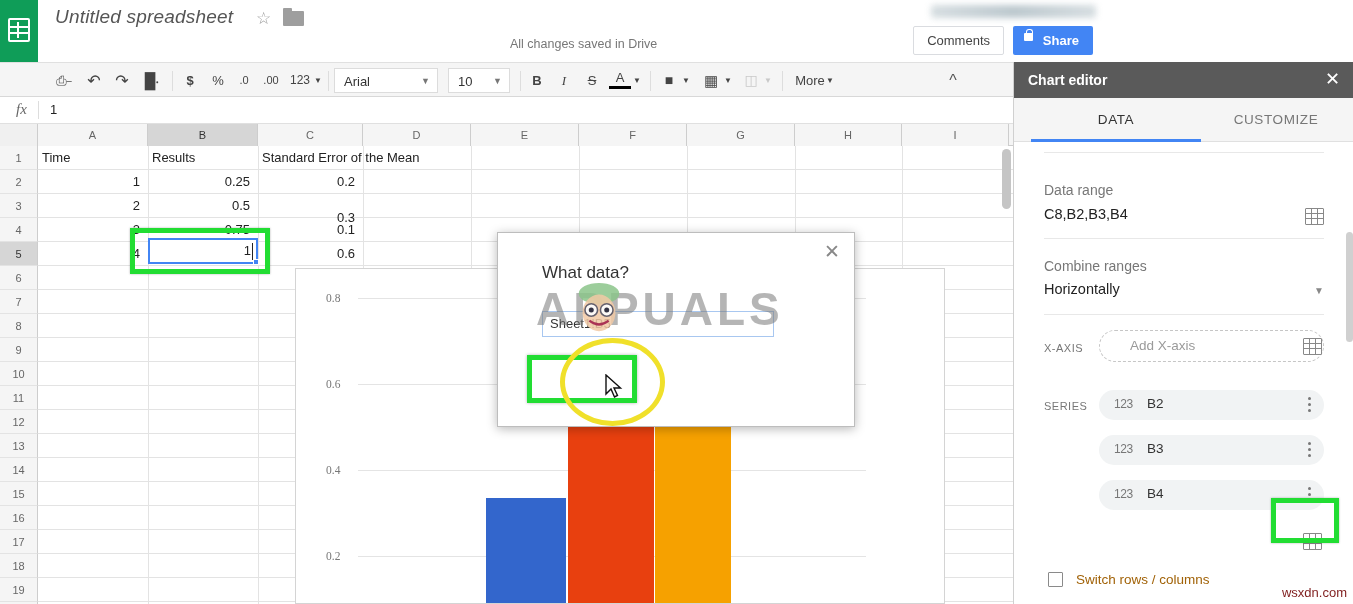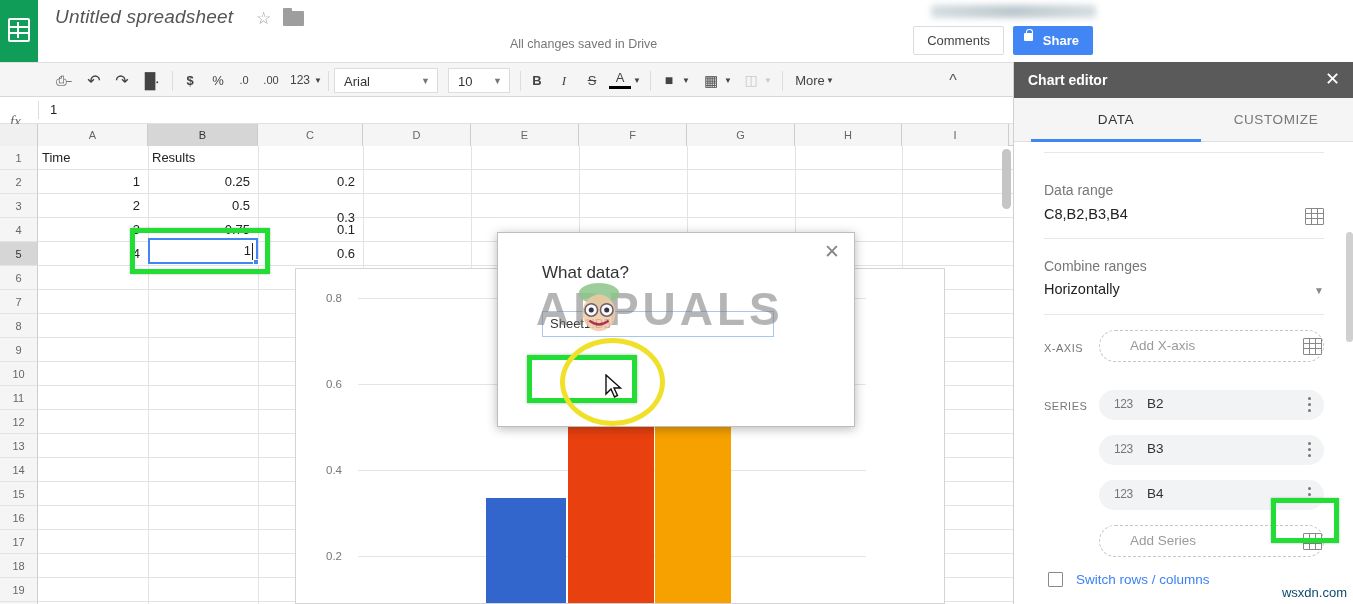--- a/index.html
+++ b/index.html
@@ -98,21 +98,21 @@
     background: #fff; border-color: #dcdcdc; cursor: pointer;
   }
   .tb-sel .lbl { position: absolute; left: 9px; top: 0; }
   .tb-sel .car { position: absolute; right: 7px; top: 0; font-size: 9px; color: #777; }
 
   
   .formula-bar {
     position: absolute; left: 0; top: 97px; width: 1013px; height: 27px;
     background: #fff; border-bottom: 1px solid #e0e0e0;
   }
-  .fx { position: absolute; left: 10px; top: 4px; font-size: 15px; font-style: italic; color: #666; font-family: "Liberation Serif", serif; margin-top: 12px;}
+  .fx { position: absolute; left: 16px; top: 4px; font-size: 15px; font-style: italic; color: #666; font-family: "Liberation Serif", serif;}
   .fb-divider { position: absolute; left: 38px; top: 4px; width: 1px; height: 18px; background: #ddd; }
   .fb-value { position: absolute; left: 50px; top: 5px; font-size: 13px; color: #222; }
 
   
   .grid-wrap {
     position: absolute; left: 0; top: 124px; width: 1013px; height: 480px;
     background: #fff; overflow: hidden;
   }
   .col-headers { position: absolute; left: 0; top: 0; width: 1013px; height: 22px;
     background: #f5f5f5; border-bottom: 1px solid #cdcdcd; }
@@ -162,21 +162,21 @@
   .grid-vscroll {
     position: absolute; right: 2px; top: 25px; width: 9px; height: 60px;
     background: #c5c5c5; border-radius: 5px; z-index: 14;
   }
 
   
   .chart-obj {
     position: absolute; left: 295px; top: 268px; width: 650px; height: 336px;
     background: #fff; border: 1px solid #d4d4d4; z-index: 8; overflow: hidden;
   }
-  .chart-plot { position: absolute; left: 0; top: 0; width: 650px; height: 336px; }
+  .chart-plot { position: absolute; left: 0; top: 0; width: 650px; height: 336px; font-family: Liberation Serif, serif; }
   .ytick { position: absolute; left: 30px; font-size: 11.5px; color: #777; line-height: 12px; }
   .gridline { position: absolute; left: 62px; width: 508px; height: 1px; background: #e4e4e4; }
   .bar { position: absolute; bottom: 0; }
   .legend-sw { position: absolute; left: 883px; width: 14px; height: 14px; }
 
   
   .modal {
     position: absolute; left: 497px; top: 232px; width: 358px; height: 195px;
     background: #fff; border: 1px solid #bdbdbd; box-shadow: 0 2px 10px rgba(0,0,0,.28);
     z-index: 30;
@@ -210,21 +210,21 @@
     position: absolute; left: 536px; top: 282px; z-index: 31;
     font-size: 46px; font-weight: bold; color: rgba(120,120,120,.55);
     letter-spacing: 4px; pointer-events: none; font-family: "Liberation Sans", sans-serif;
   }
   .wm-face {
     position: absolute; left: 570px; top: 280px; width: 58px; height: 58px; z-index: 32;
     pointer-events: none;
   }
   .site-mark {
     position: absolute; right: 6px; bottom: 4px; z-index: 60;
-    font-size: 13px; color: #0c4a6e; font-family: "Liberation Sans", sans-serif;
+    font-size: 13px; color: #7f1d1d; font-family: "Liberation Sans", sans-serif;
   }
 
   
   .editor {
     position: absolute; left: 1013px; top: 62px; width: 340px; height: 542px;
     background: #fff; border-left: 1px solid #d0d0d0;
   }
   .editor-head {
     position: absolute; left: 0; top: 0; width: 340px; height: 36px; background: #5a5a5a;
   }
@@ -277,21 +277,21 @@
   .ed-dash .ph { position: absolute; left: 30px; top: 7px; font-size: 13.5px; color: #9a9a9a; }
   .ed-sect { position: absolute; left: 30px; font-size: 11px; color: #777; letter-spacing: .5px; }
   .green-hl-addseries {
     position: absolute; left: 1271px; top: 498px; width: 68px; height: 45px;
     border: 5px solid #22dd33; z-index: 20; box-shadow: 0 0 2px rgba(0,0,0,.3);
   }
   .chk-box {
     position: absolute; left: 34px; width: 15px; height: 15px;
     border: 1.6px solid #8a8a8a; border-radius: 1px; background: #fff;
   }
-  .chk-lbl { position: absolute; left: 62px; font-size: 13.5px; color: #3b82f6; }
+  .chk-lbl { position: absolute; left: 62px; font-size: 13.5px; color: #a16207; }
   .ed-vscroll {
     position: absolute; right: 1px; top: 90px; width: 7px; height: 110px;
     background: #d0d0d0; border-radius: 4px;
   }
 </style>
 </head>
 <body>
 
 <div id="app">
 
@@ -426,20 +426,21 @@
       <div class="hline" style="top:311px;"></div>
       <div class="hline" style="top:335px;"></div>
       <div class="hline" style="top:359px;"></div>
       <div class="hline" style="top:383px;"></div>
       <div class="hline" style="top:407px;"></div>
       <div class="hline" style="top:431px;"></div>
       <div class="hline" style="top:455px;"></div>
 
       <div class="cell txt" style="left:0px;top:0px;width:108px;">Time</div>
       <div class="cell txt" style="left:110px;top:0px;width:108px;">Results</div>
+      <div class="cell txt" style="left:220px;top:0px;width:250px;">Standard Error of the Mean</div>
 
       <div class="cell num" style="left:0px;top:24px;width:106px;">1</div>
       <div class="cell num" style="left:110px;top:24px;width:106px;">0.25</div>
       <div class="cell num" style="left:220px;top:24px;width:101px;">0.2</div>
 
       <div class="cell num" style="left:0px;top:48px;width:106px;">2</div>
       <div class="cell num" style="left:110px;top:48px;width:106px;">0.5</div>
       <div class="cell num" style="left:220px;top:60px;width:101px;">0.3</div>
 
       <div class="cell num" style="left:0px;top:72px;width:106px;">3</div>
@@ -575,23 +576,20 @@
       <div class="ed-chip" style="top:338px;">
         <span class="ico123">123</span>
         <span class="nm">B4</span>
         <span class="kebab">
             <b></b>
             <b></b>
             <b></b>
           </span>
       </div>
 
-      <div class="ed-dash" style="top:383px;">
-        <span class="ph">Add Series</span>
-      </div>
       <div class="grid-icon" style="right:32px;top:391px;">
         <i class="h1"></i>
           <i class="h2"></i>
           <i class="v1"></i>
           <i class="v2"></i>
       </div>
 
       <div class="chk-box" style="top:430px;"></div>
       <div class="chk-lbl" style="top:430px;">Switch rows / columns</div>
 

